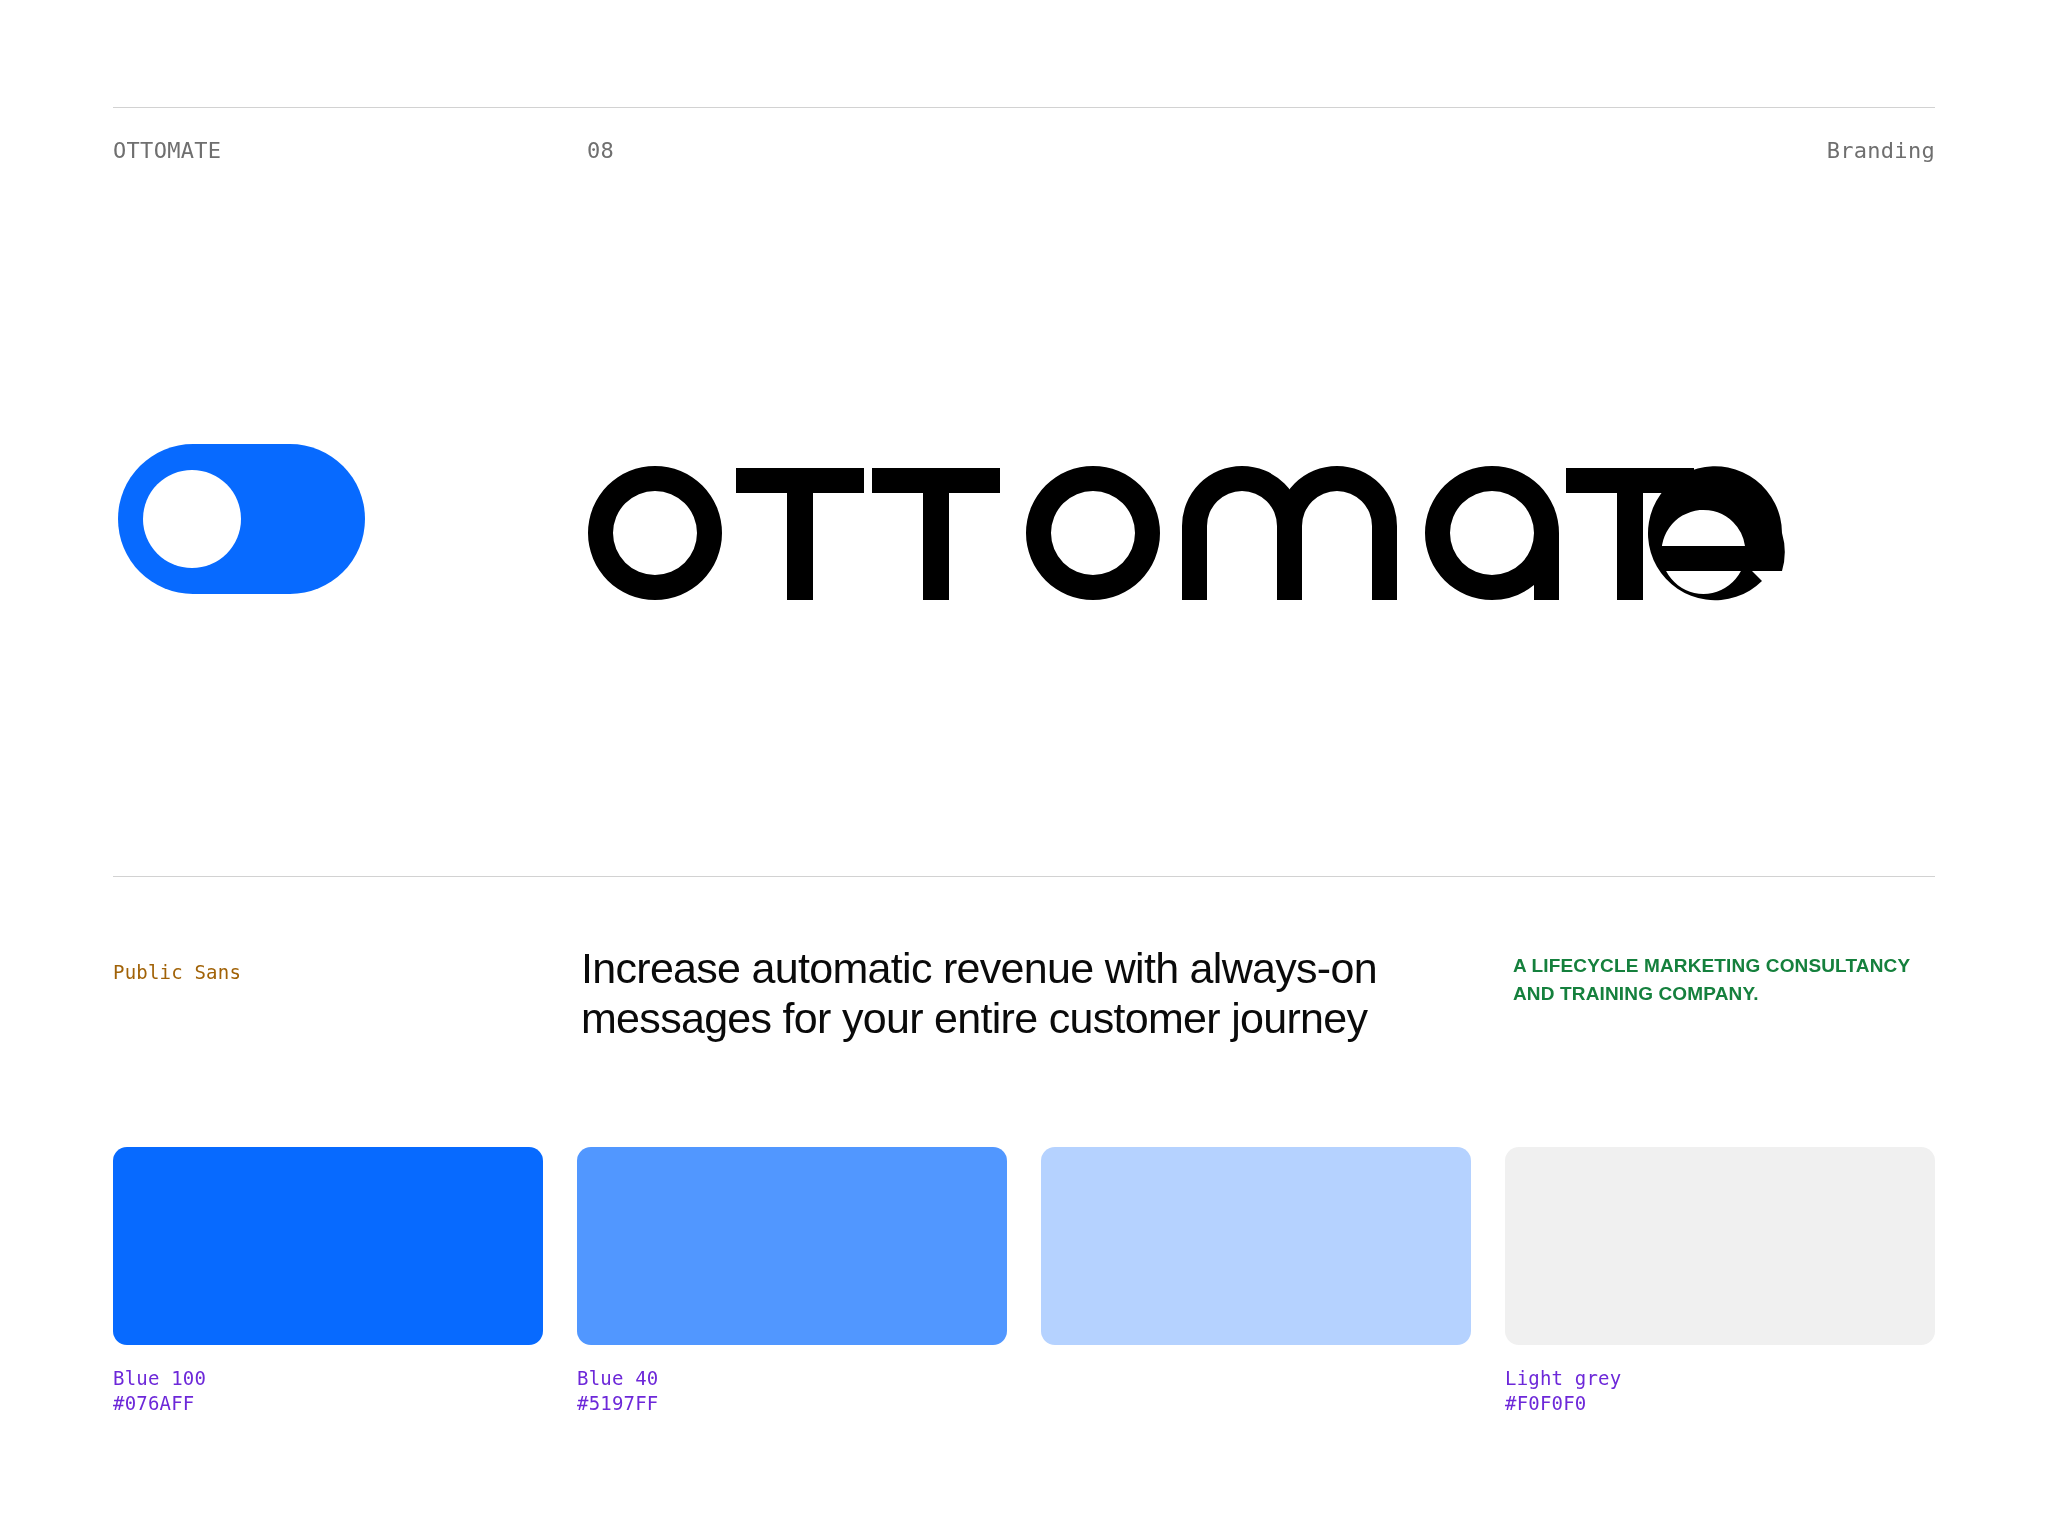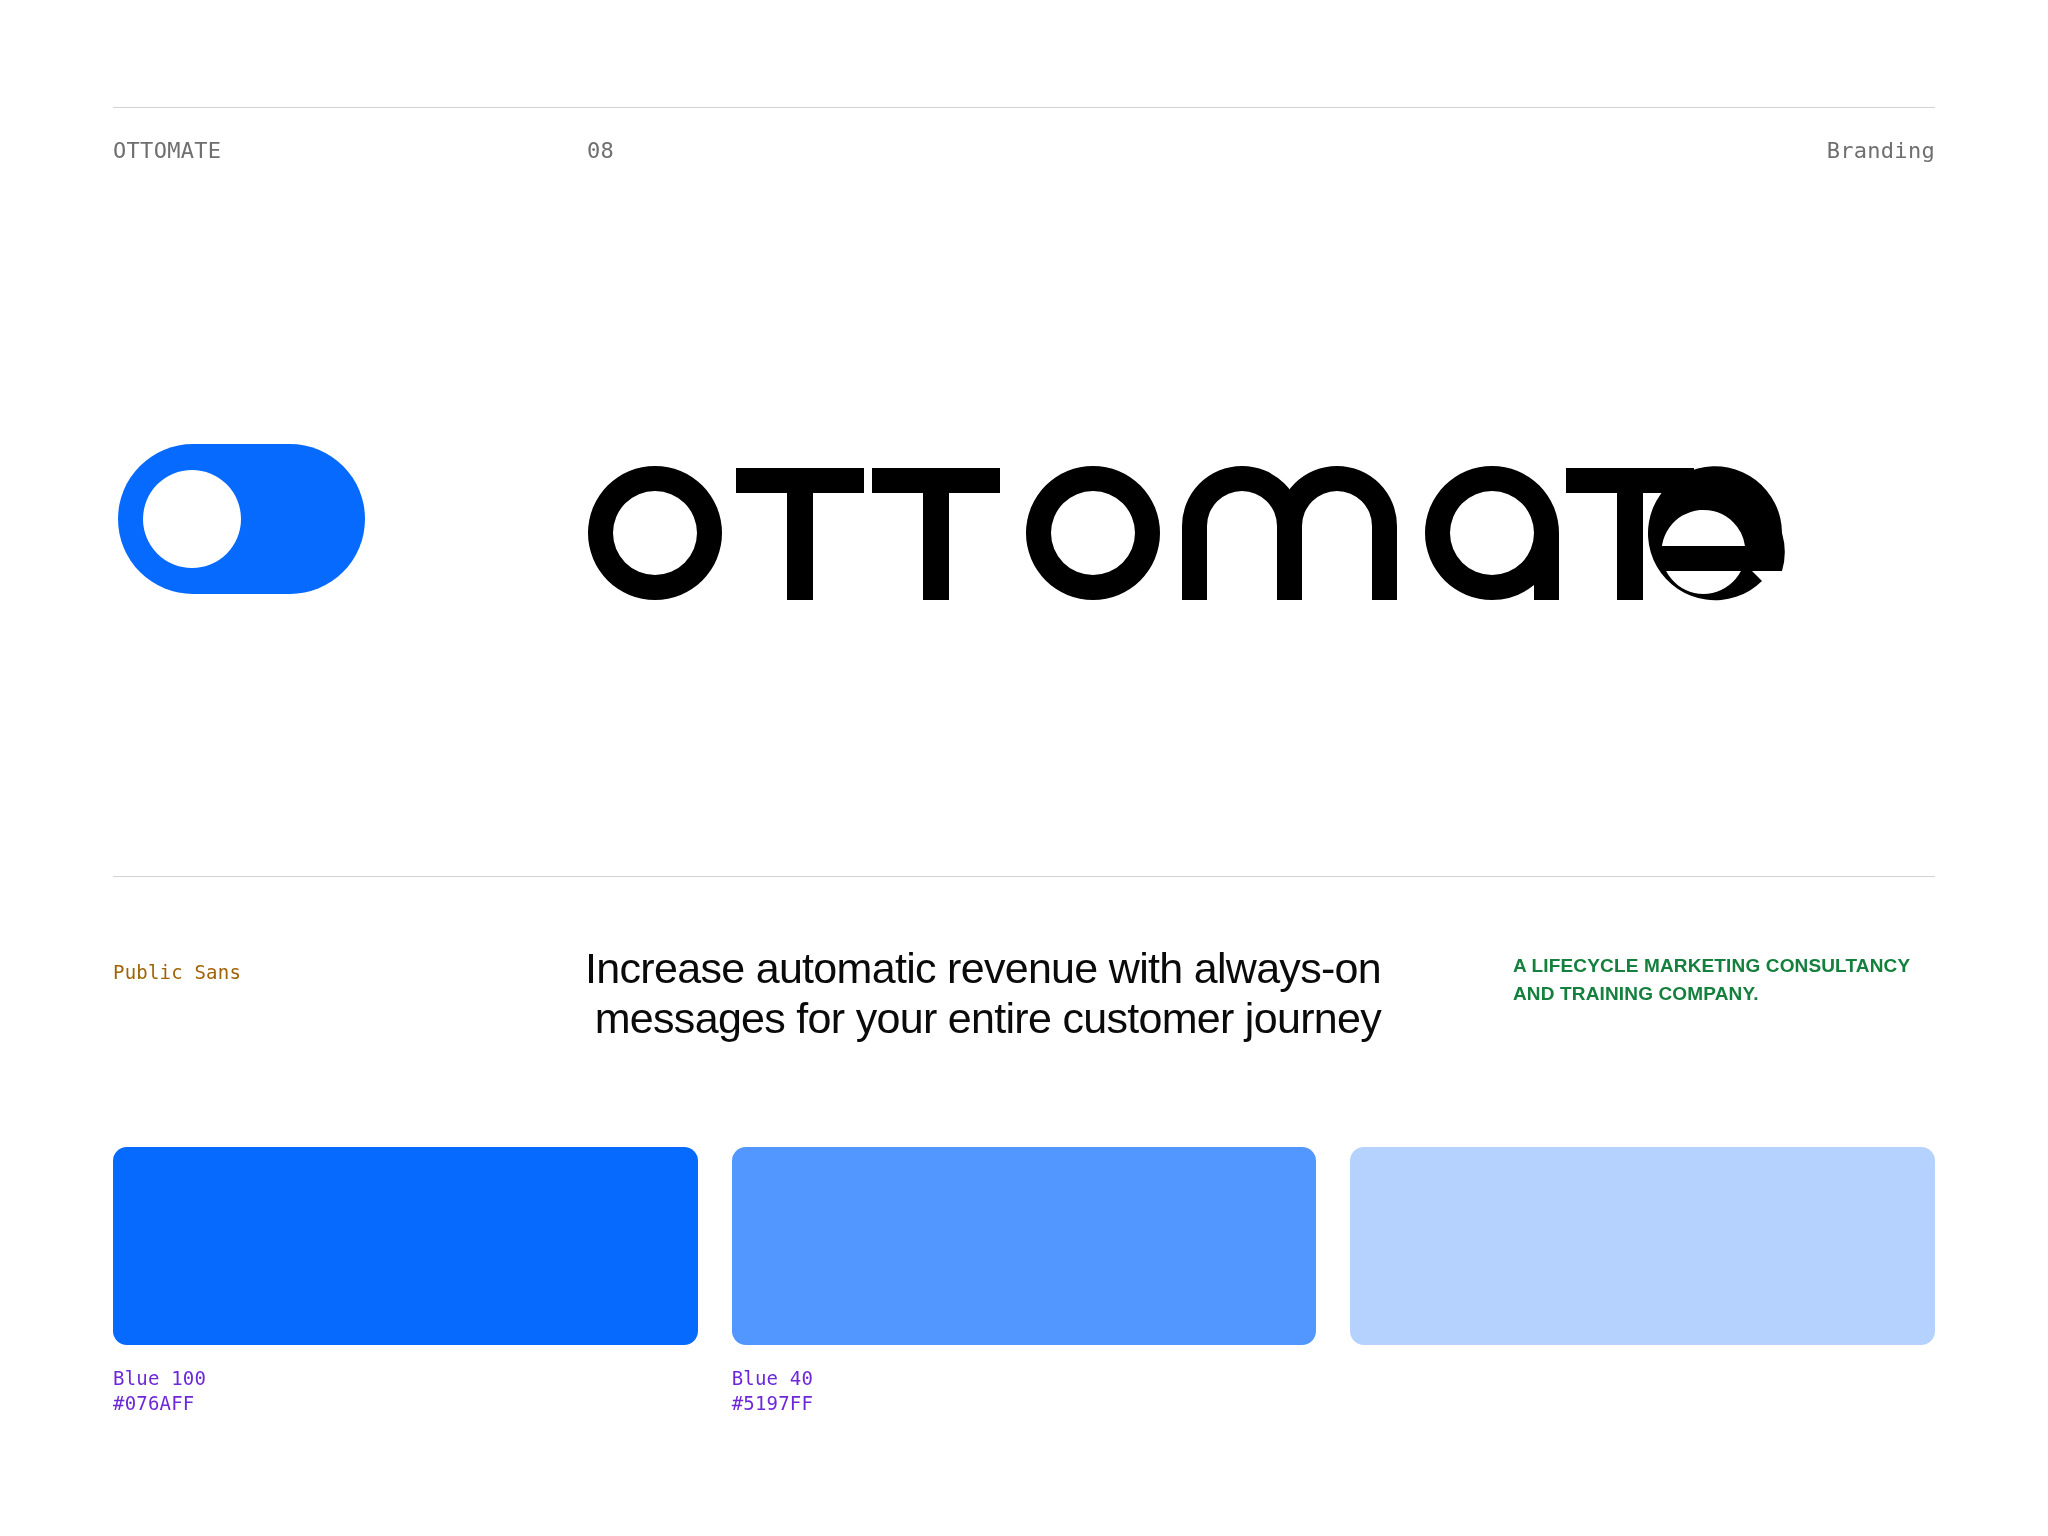--- a/index.html
+++ b/index.html
@@ -128,21 +128,20 @@
     position: absolute;
     left: 468px;
     top: -12px;
     width: 800px;
     font-family: "Liberation Sans", sans-serif;
     font-size: 43px;
     line-height: 1.17;
     letter-spacing: -0.7px;
     color: #0a0a0a;
     font-weight: 400;
-    text-align: right;
   }
   .type-specimen .line { display: block; white-space: nowrap; }
 
   .type-caption {
     position: absolute;
     left: 1400px;
     top: -3px;
     width: 420px;
     font-family: "Liberation Sans", sans-serif;
     font-size: 19px;
@@ -262,16 +261,23 @@
       <div class="swatch-meta">
         <span class="name">Blue 40</span>
         <span class="hex">#5197FF</span>
       </div>
     </div>
 
     <div class="swatch-cell">
       <div class="swatch-chip" style="background-color: rgb(181, 210, 255);"></div>
     </div>
 
+    <div class="swatch-cell">
+      <div class="swatch-chip" style="background-color: rgb(240, 240, 240);"></div>
+      <div class="swatch-meta">
+        <span class="name">Light grey</span>
+        <span class="hex">#F0F0F0</span>
+      </div>
+    </div>
 
   </div>
 
 </div>
 
 </body></html>

